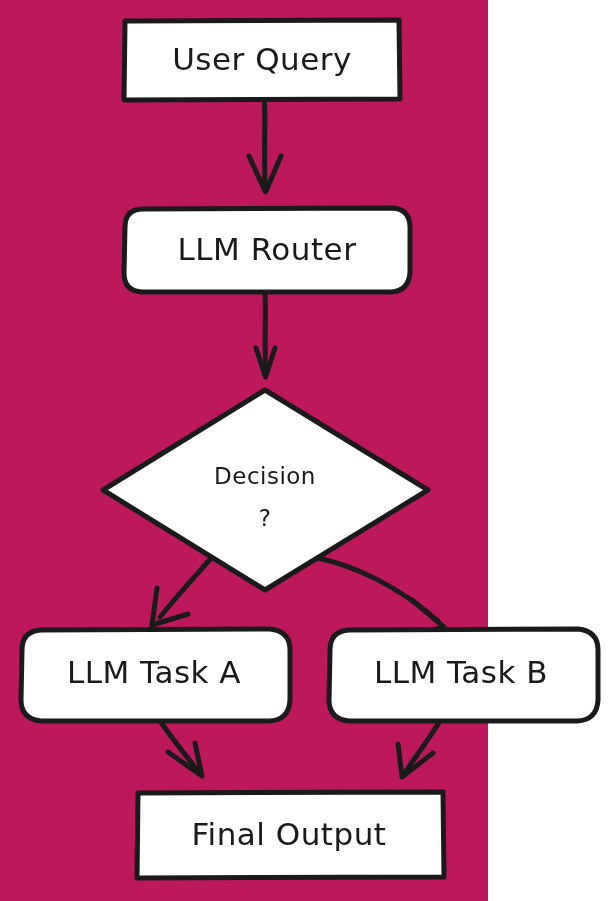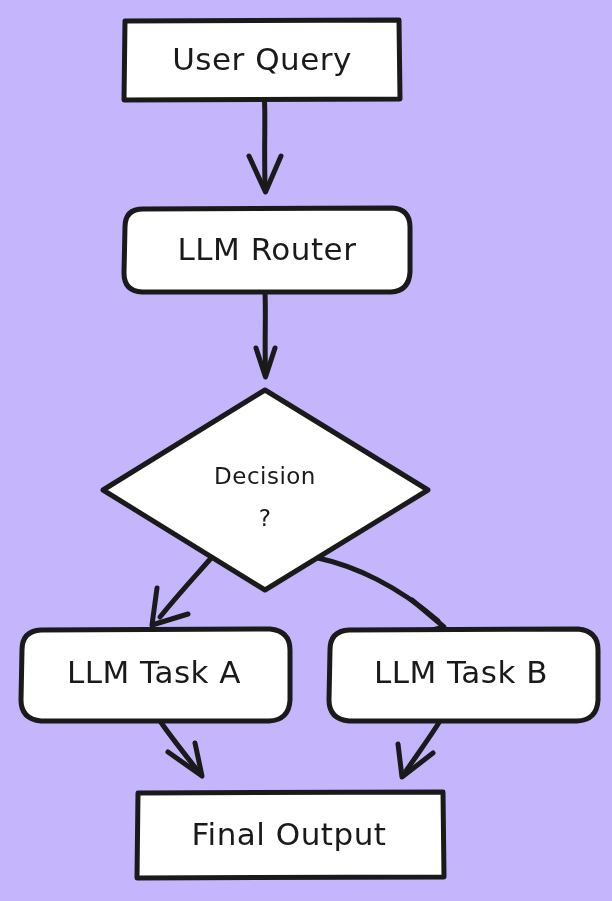--- a/index.html
+++ b/index.html
@@ -9,23 +9,23 @@
     background: #ffffff;
   }
   body {
     width: 612px;
     height: 901px;
     font-family: "DejaVu Sans", sans-serif;
     overflow: hidden;
   }
   #diagram-root {
     position: relative;
-    width: 612px;
+    width: 488px;
     height: 901px;
-    background: #c4b5fd;
+    background: #be185d;
     text-align: right;
   }
   svg#flowchart {
     display: block;
     width: 612px;
     height: 901px;
   }
   .node-shape {
     fill: #ffffff;
     stroke: #1a1a1a;

